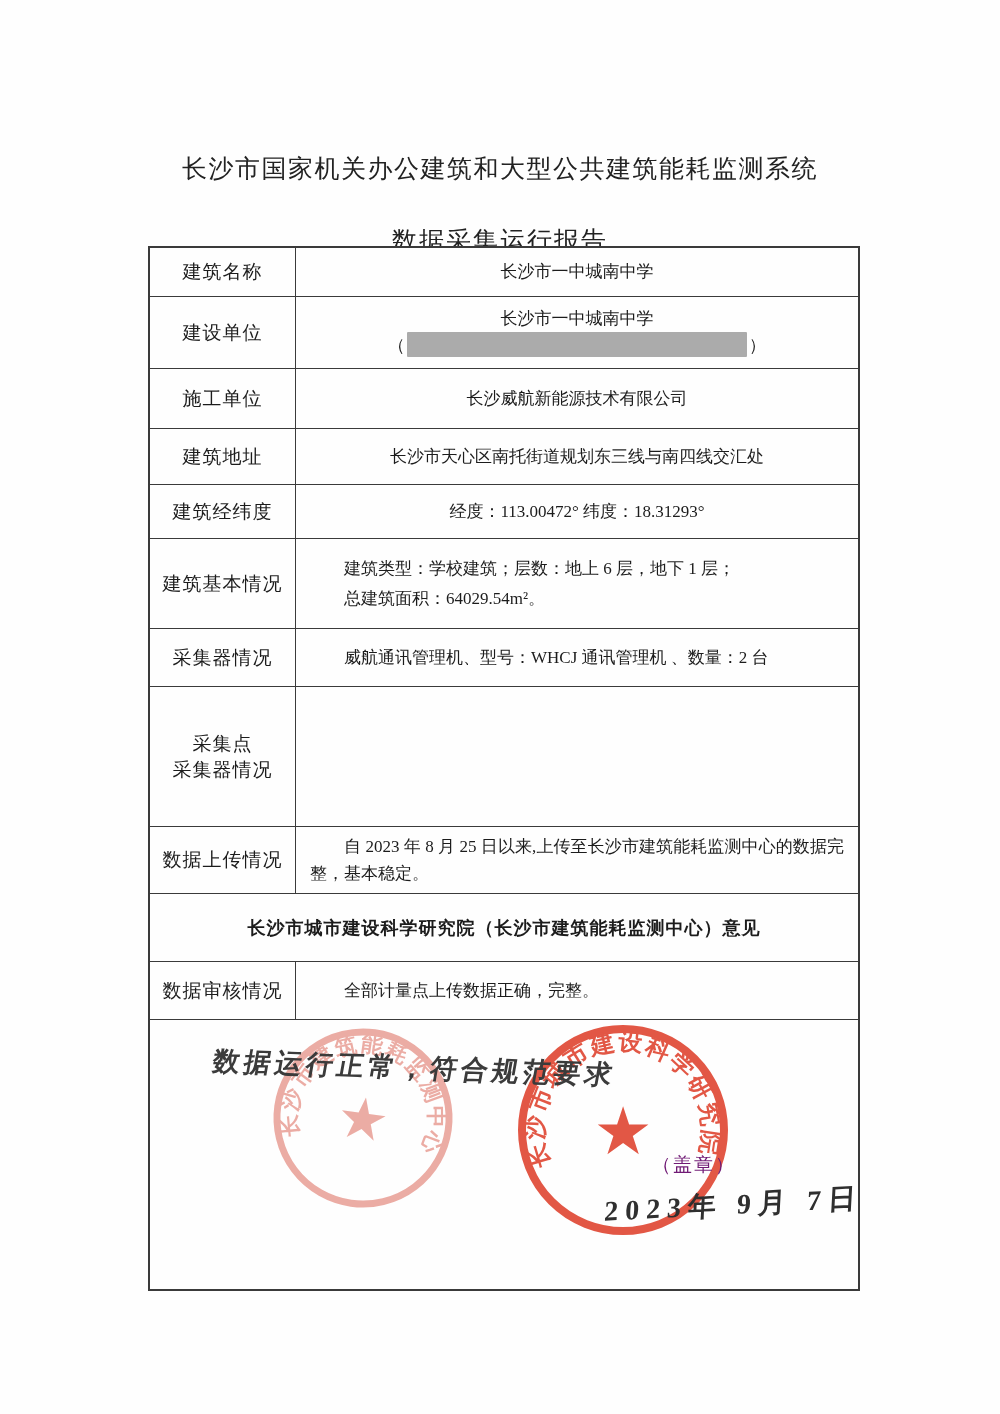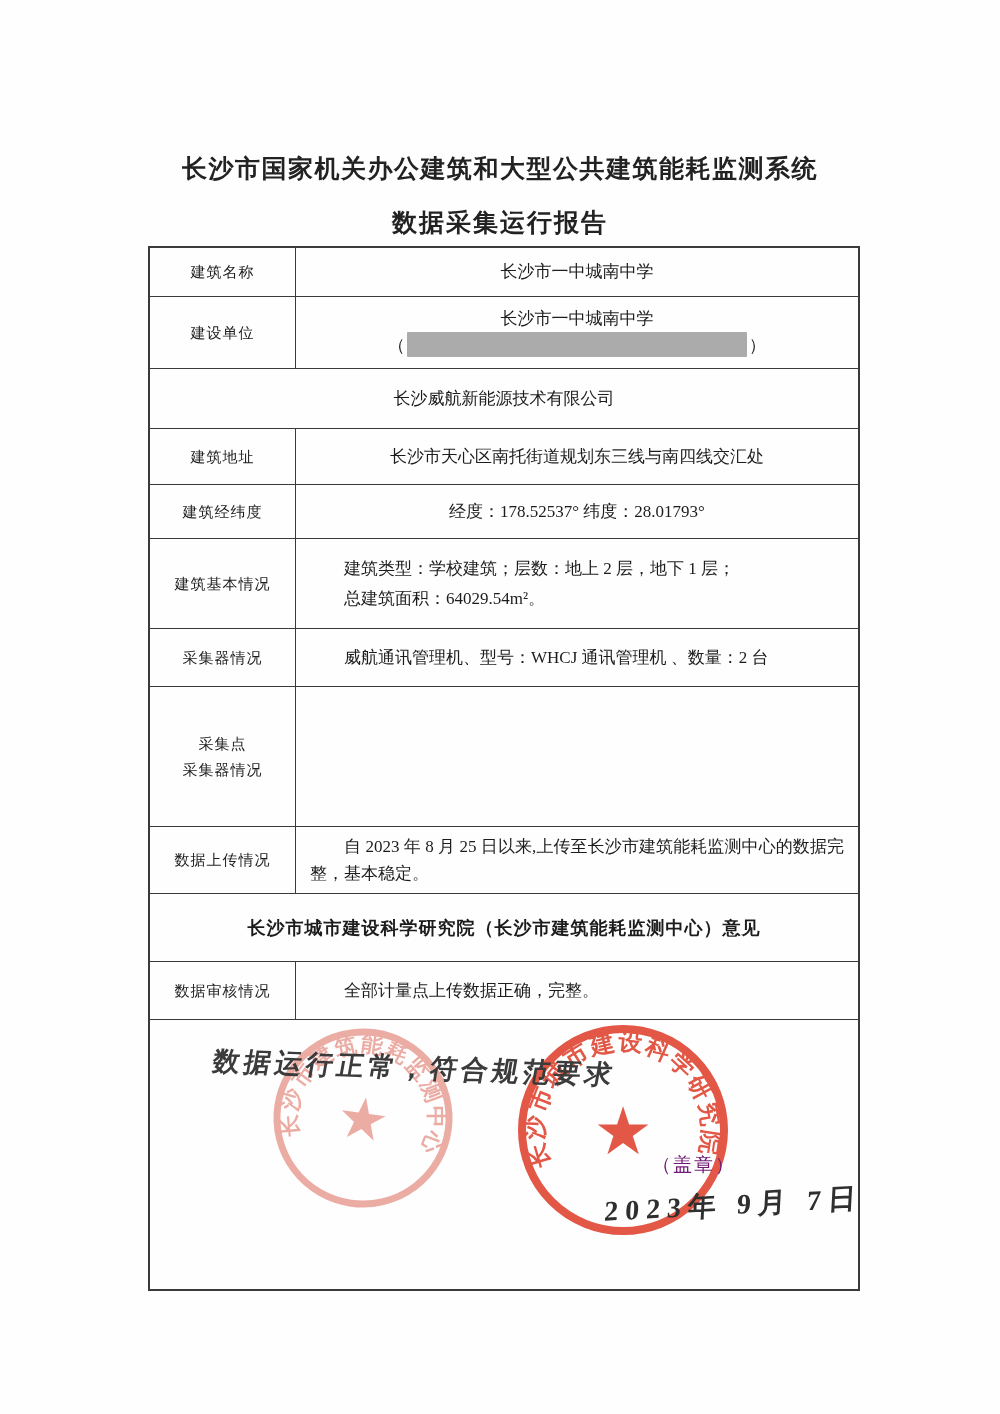--- a/index.html
+++ b/index.html
@@ -7,36 +7,36 @@
     width:1000px;height:1414px;background:#fdfdfd;
     font-family:"Liberation Serif","DejaVu Serif",serif;
     color:#1c1c1c;position:relative;overflow:hidden;
   }
   .page{position:absolute;inset:0;background:#fefefe;}
 
   
   .title{
     position:absolute;left:0;width:1000px;text-align:center;
     font-family:"Liberation Sans","DejaVu Sans",sans-serif;
-    font-weight:bold;font-size:25px;color:#222;letter-spacing:1.5px;
+    font-weight:normal;font-size:25px;color:#222;letter-spacing:1.5px;
   }
   .title-1{top:152px;}
-  .title-2{top:206px;letter-spacing:2px;}
+  .title-2{top:224px;letter-spacing:2px;}
 
   
   .report-table{
     position:absolute;left:148px;top:246px;width:712px;
     border:2px solid #3a3a3a;background:#fefefe;box-sizing:border-box;
   }
   .t-row{display:flex;border-top:1px solid #3a3a3a;box-sizing:border-box;}
   .t-row:first-child{border-top:none;}
   .label-cell{
     width:146px;flex:0 0 146px;border-right:1px solid #3a3a3a;
     display:flex;flex-direction:column;align-items:center;justify-content:center;
-    font-size:15px;letter-spacing:1px;line-height:26px;box-sizing:border-box;
+    font-size:19px;letter-spacing:1px;line-height:26px;box-sizing:border-box;
   }
   .content-cell{
     flex:1;display:flex;flex-direction:column;justify-content:center;
     font-size:17px;padding:12px 14px;box-sizing:border-box;line-height:26px;
   }
   .center{align-items:center;text-align:center;}
   .pad-lg{padding-left:48px;}
   .para{display:block;text-align:justify;text-indent:2em;line-height:28px;padding:4px 14px;}
   .indent{text-indent:2em;}
   .header-cell{
@@ -86,43 +86,44 @@
 
     <div class="t-row" style="height:72px">
       <div class="label-cell">建设单位</div>
       <div class="content-cell center">
         <span>长沙市一中城南中学</span>
         <span><span>（</span><span class="redact"></span><span>）</span></span>
       </div>
     </div>
 
     <div class="t-row" style="height:60px">
+      <div class="label-cell">施工单位</div>
       <div class="content-cell center" style="line-height:25px">
         <span>长沙威航新能源技术有限公司</span>
       </div>
     </div>
 
     <div class="t-row" style="height:56px">
       <div class="label-cell">建筑地址</div>
       <div class="content-cell center">
           <span>长沙市天心区南托街道规划东三线与南四线交汇处</span>
         </div>
     </div>
 
     <div class="t-row" style="height:54px">
       <div class="label-cell">建筑经纬度</div>
       <div class="content-cell center">
-          <span>经度：178.52537°  纬度：28.01793°</span>
+          <span>经度：113.00472°  纬度：18.31293°</span>
         </div>
     </div>
 
     <div class="t-row" style="height:90px">
       <div class="label-cell">建筑基本情况</div>
       <div class="content-cell pad-lg" style="line-height:30px">
-        <span>建筑类型：学校建筑；层数：地上 2 层，地下 1 层；</span>
+        <span>建筑类型：学校建筑；层数：地上 6 层，地下 1 层；</span>
         <span>总建筑面积：64029.54m²。</span>
       </div>
     </div>
 
     <div class="t-row" style="height:58px">
       <div class="label-cell">采集器情况</div>
       <div class="content-cell pad-lg">
           <span>威航通讯管理机、型号：WHCJ 通讯管理机 、数量：2 台</span>
         </div>
     </div>

